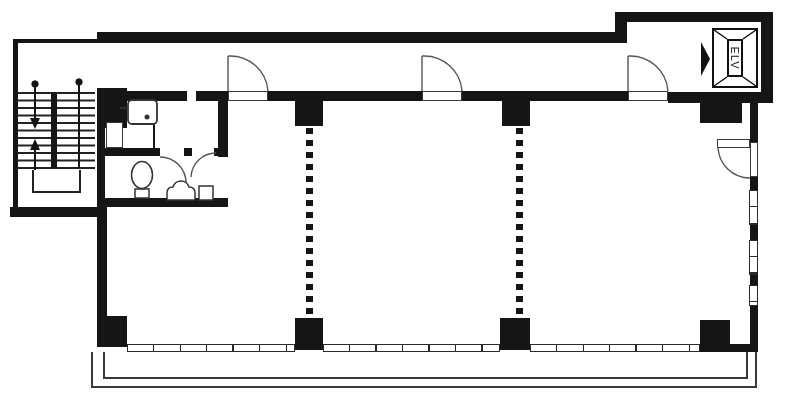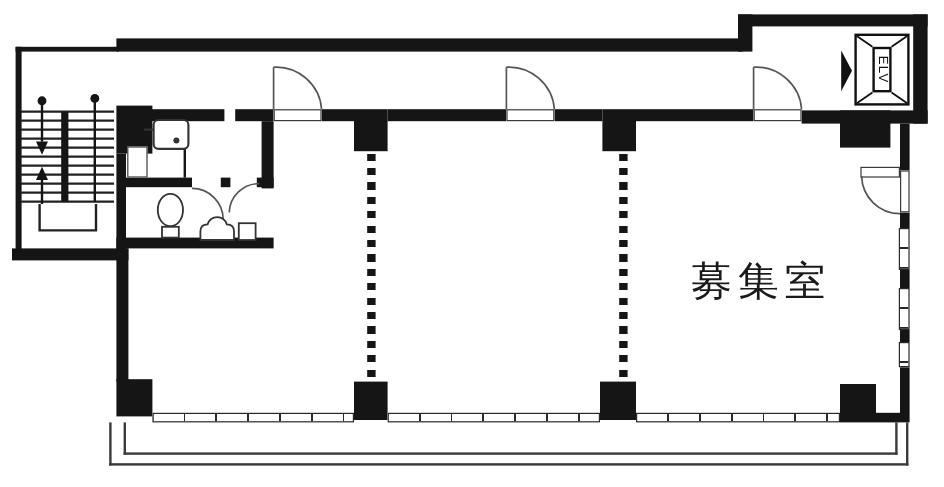--- a/index.html
+++ b/index.html
@@ -91,21 +91,20 @@
 
   <div class="balc" style="left:91px;top:352px;width:666px;height:36px;"></div>
   <div class="balc" style="left:103px;top:352px;width:645px;height:27px;"></div>
 
   <div id="elv-box"></div>
   <div id="elv-inner">
     <span id="elv-text">ELV</span>
   </div>
   <div id="elv-arrow"></div>
 
-  <div id="room-label">募集室</div>
 
   <svg width="787" height="406" viewBox="0 0 787 406">
 
     <g stroke="#222" stroke-width="1.8" fill="none">
       <path d="M17 93H95 M17 100.5H95 M17 108H95 M17 115.5H95 M17 123H95 M17 130.5H95 M17 138H95 M17 145.5H95 M17 153H95 M17 160.5H95 M17 168H95"></path>
       <rect x="51" y="93" width="6" height="75" fill="#151515" stroke="none"></rect>
       <path d="M33 170V192H80V170" stroke-width="2"></path>
     </g>
     <g fill="#151515" stroke="#151515">
       <circle cx="35" cy="84" r="3.2"></circle>

